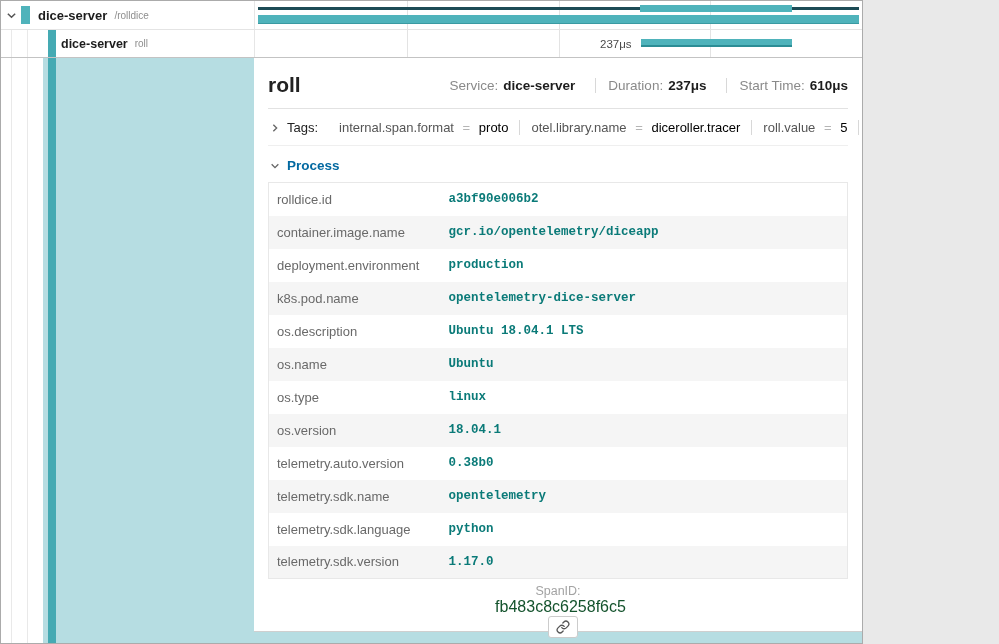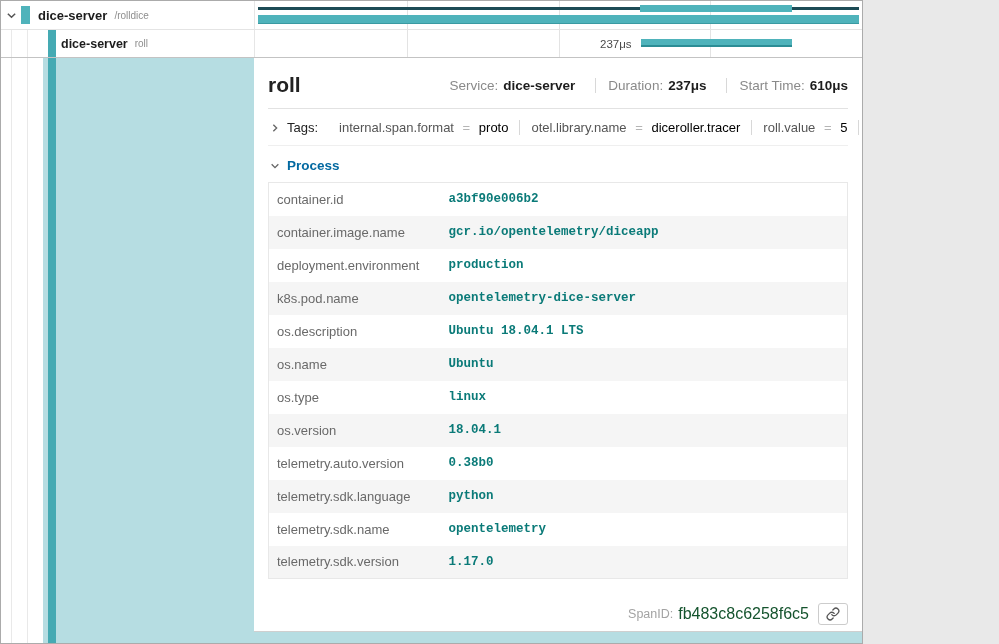--- a/index.html
+++ b/index.html
@@ -65,21 +65,21 @@
   .process-header { display:flex; align-items:center; padding:12px 0 9px 2px; cursor:pointer; }
   .process-label { font-size:13.5px; font-weight:bold; color:#0369a1; margin-left:7px; }
 
   .kv-table { width:100%; border-collapse:collapse; border:1px solid #e8e8e8; }
   .kv-table tr:nth-child(even) { background:#f5f5f5; }
   .kv-table td { padding:8px 8px; height:33px; vertical-align:middle; }
   .kv-key { width:172px; font-size:13px; color:#696969; }
   .kv-val { font-family:"Liberation Mono","DejaVu Sans Mono",monospace; font-size:12.5px;
             font-weight:bold; color:#0a7a78; }
 
-  .card-footer { margin-top:auto; display:flex; justify-content:flex-end; align-items:center; padding:5px 0 6px; }
+  .card-footer { margin-top:auto; display:flex; justify-content:flex-end; align-items:center; padding:5px 0 6px;flex-direction:column; }
   .spanid-label { font-size:12.5px; color:#a3a3a3; }
   .spanid-value { font-size:16px; color:#14532d; margin-left:5px; }
   .link-btn { width:30px; height:22px; margin-left:9px; background:#fff; border:1px solid #ccc;
               border-radius:3px; display:flex; align-items:center; justify-content:center; cursor:pointer; }
   svg.icon { display:block; }
 </style>
 </head>
 <body>
 
 <div class="app">
@@ -184,21 +184,21 @@
             <svg class="icon" width="10" height="10" viewBox="0 0 12 12">
                 <polyline points="2,4 6,8 10,4" fill="none" stroke="#666" stroke-width="1.6"></polyline>
               </svg>
           </span>
           <span class="process-label">Process</span>
         </div>
 
         <table class="kv-table">
           <tbody>
               <tr>
-              <td class="kv-key">container.id</td>
+              <td class="kv-key">rolldice.id</td>
               <td class="kv-val">a3bf90e006b2</td>
             </tr>
               <tr>
               <td class="kv-key">container.image.name</td>
               <td class="kv-val">gcr.io/opentelemetry/diceapp</td>
             </tr>
               <tr>
               <td class="kv-key">deployment.environment</td>
               <td class="kv-val">production</td>
             </tr>
@@ -220,26 +220,26 @@
             </tr>
               <tr>
               <td class="kv-key">os.version</td>
               <td class="kv-val">18.04.1</td>
             </tr>
               <tr>
               <td class="kv-key">telemetry.auto.version</td>
               <td class="kv-val">0.38b0</td>
             </tr>
               <tr>
+              <td class="kv-key">telemetry.sdk.name</td>
+              <td class="kv-val">opentelemetry</td>
+            </tr>
+              <tr>
               <td class="kv-key">telemetry.sdk.language</td>
               <td class="kv-val">python</td>
-            </tr>
-              <tr>
-              <td class="kv-key">telemetry.sdk.name</td>
-              <td class="kv-val">opentelemetry</td>
             </tr>
               <tr>
               <td class="kv-key">telemetry.sdk.version</td>
               <td class="kv-val">1.17.0</td>
             </tr>
             </tbody>
         </table>
 
         <div class="card-footer">
           <span class="spanid-label">SpanID:</span>

